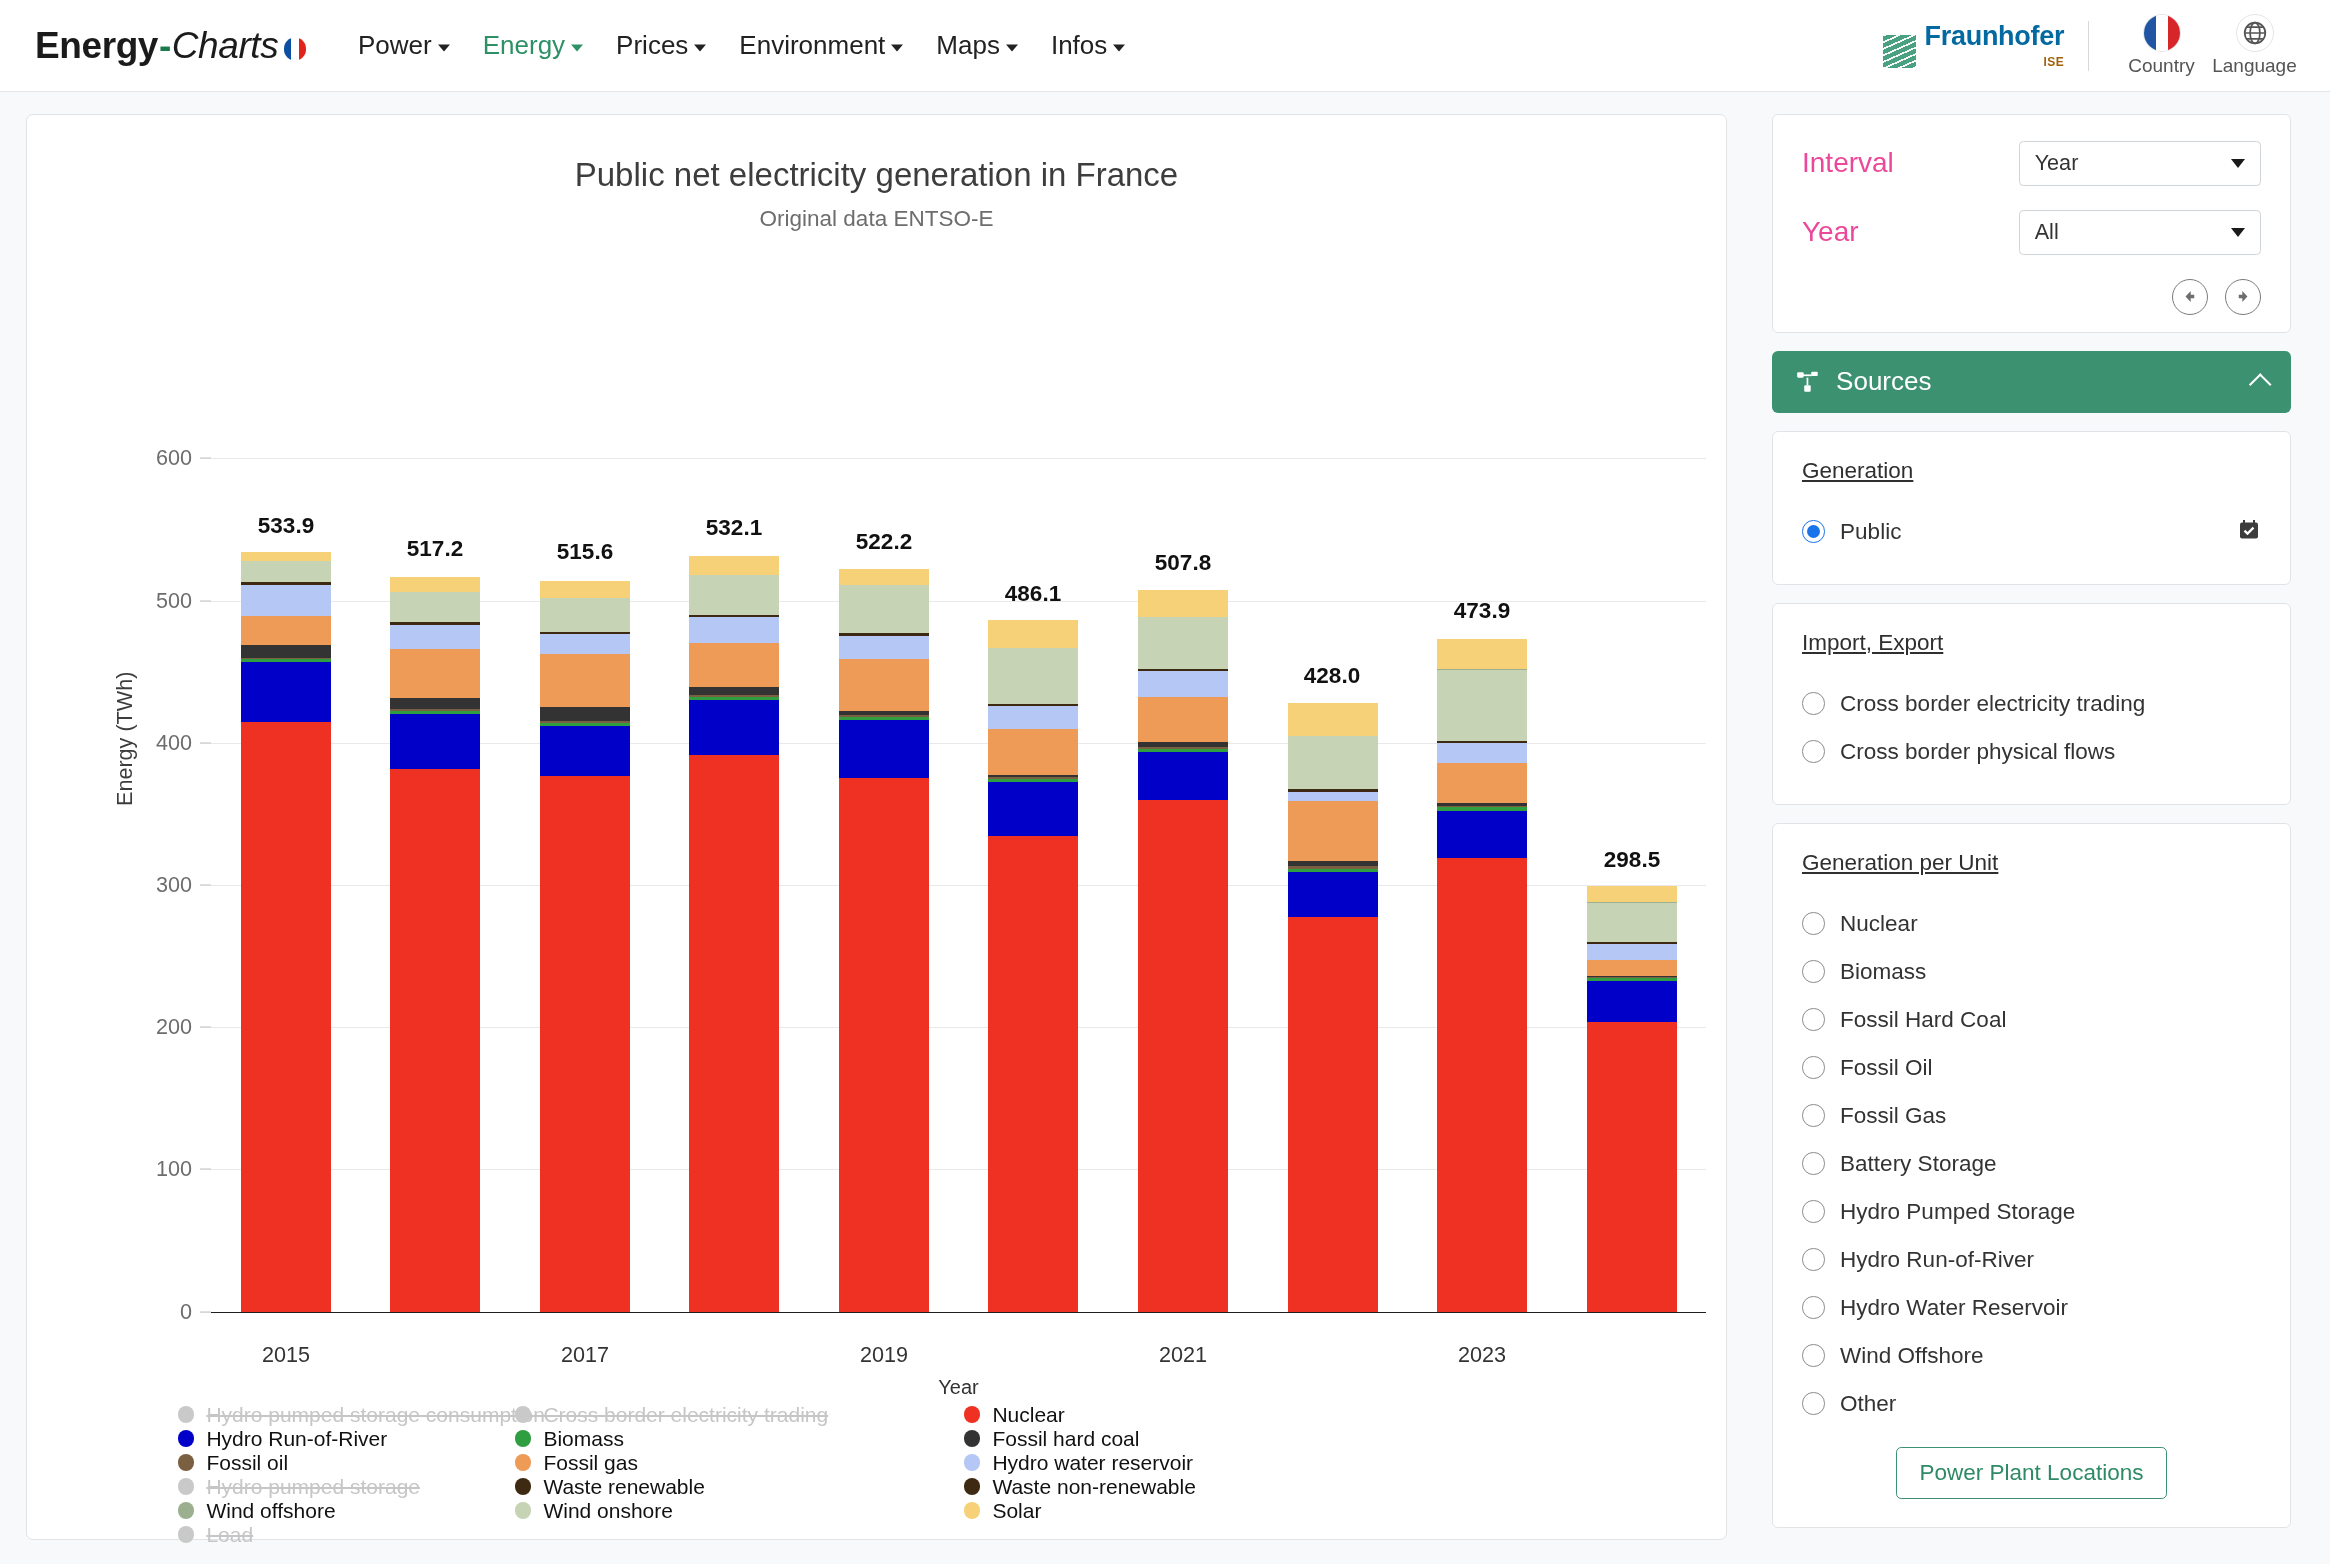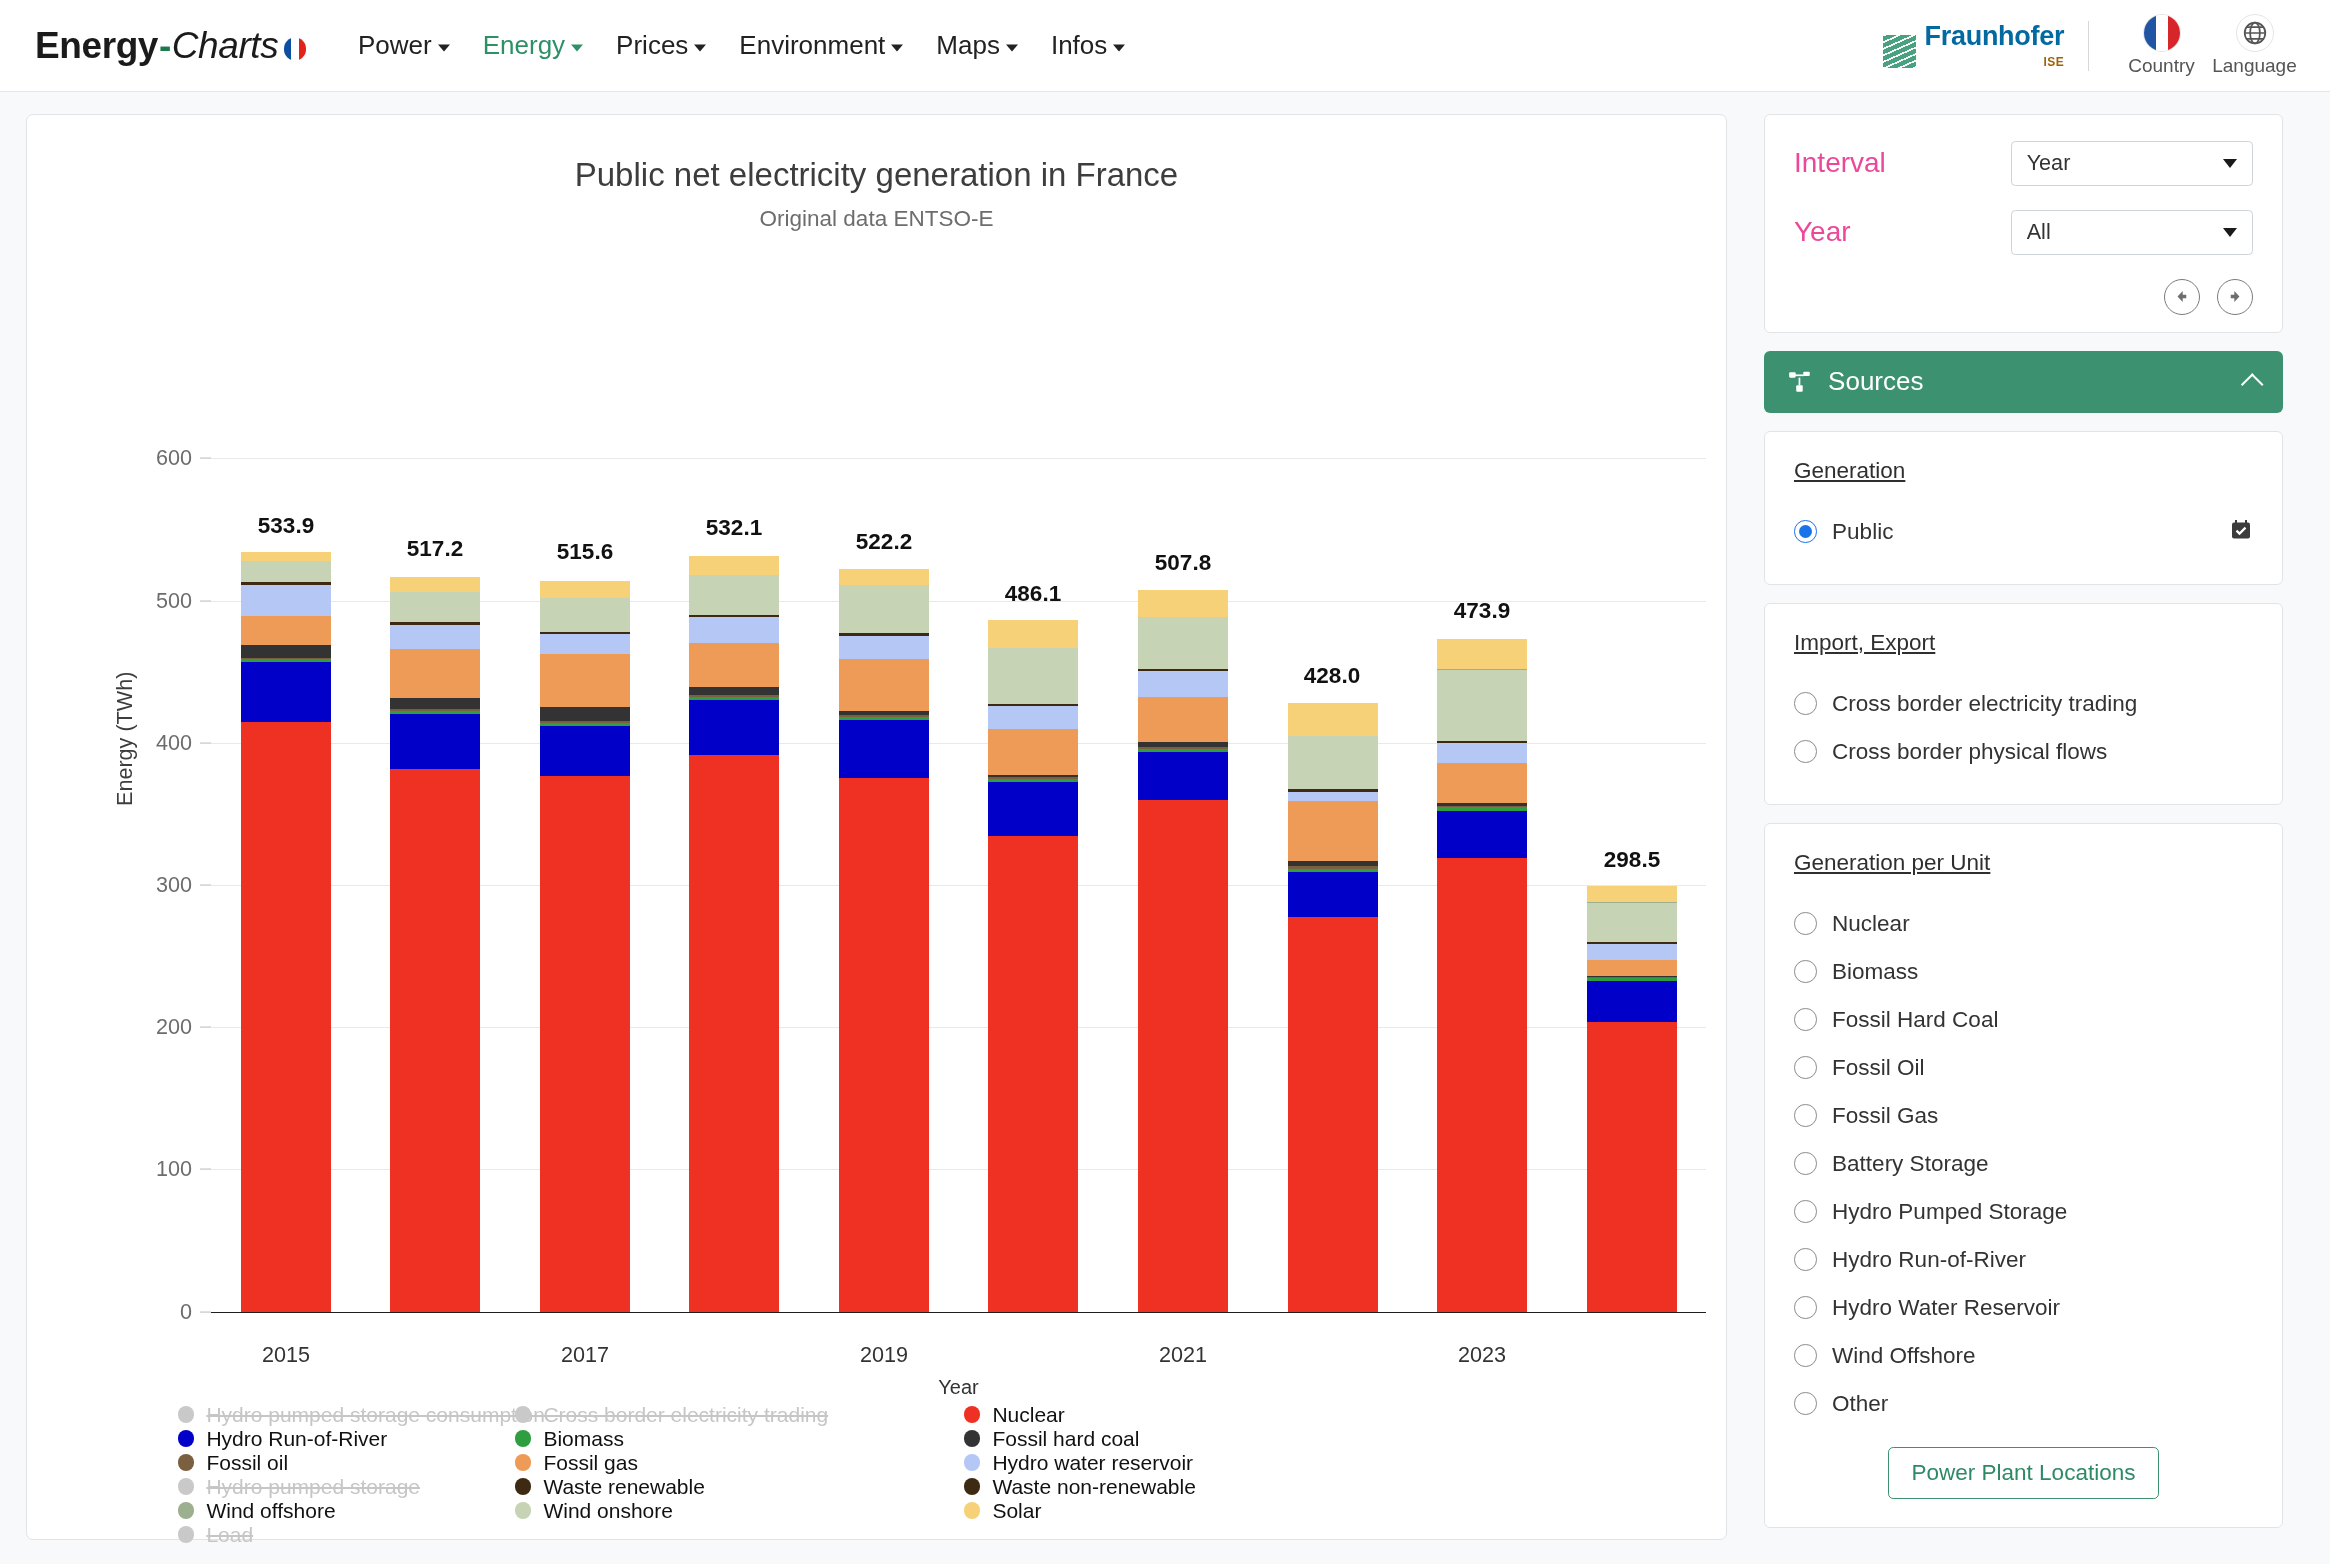--- a/index.html
+++ b/index.html
@@ -83,21 +83,21 @@
   .flag-fr-big {
     width: 100%; height: 100%;
     background: linear-gradient(to right, #2155a4 0 33.3%, #ffffff 33.3% 66.6%, #d7262a 66.6% 100%);
   }
   .hr-label { font-size: 19px; color: #555; }
   .globe { stroke: #555; fill: none; stroke-width: 1.6; }
 
   
   .page {
     display: flex;
-    gap: 0;
+    gap: 8px;
     padding: 21.6px 19px 0 26px;
     height: calc(1564px - 92px);
   }
   .chart-card {
     background: #fff;
     border: 0.9px solid #e1e4e7;
     border-radius: 7px;
     width: 1701px;
     height: 1426px;
     position: relative;

